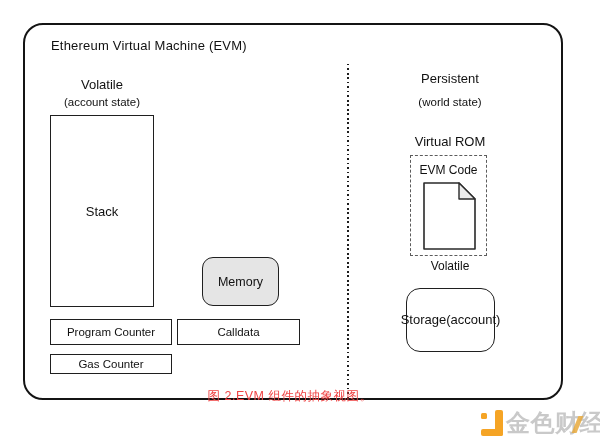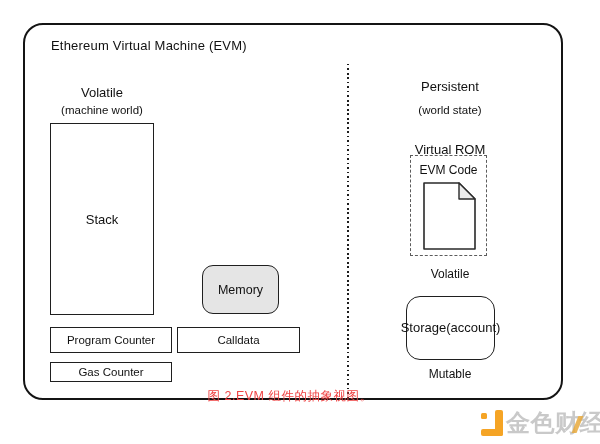--- a/index.html
+++ b/index.html
@@ -18,21 +18,21 @@
   
   .frame {
     position: absolute;
     left: 23px; top: 23px;
     width: 540px; height: 377px;
     border: 2px solid #141414;
     border-radius: 20px;
     background: #fff;
   }
   .abs { position: absolute; }
-  .center-flex { display: flex; align-items: center; justify-content: center; margin-top: 8px; }
+  .center-flex { display: flex; align-items: center; justify-content: center; }
   .nowrap { white-space: nowrap; }
 
   .diagram-title {
     left: 26px; top: 13px;
     font-size: 13px; letter-spacing: 0.2px;
     white-space: nowrap;
   }
 
   
   .volatile-heading    { left: 25px; top: 52px;  width: 104px; font-size: 13px; }
@@ -124,21 +124,21 @@
 </head>
 <body>
 
 <div class="page">
 
   <div class="frame">
 
     <div class="abs diagram-title">Ethereum Virtual Machine (EVM)</div>
 
     <div class="abs center-flex nowrap volatile-heading">Volatile</div>
-    <div class="abs center-flex nowrap machine-state-label">(machine world)</div>
+    <div class="abs center-flex nowrap machine-state-label">(account state)</div>
 
     <div class="abs center-flex stack-box">
       <span>Stack</span>
     </div>
 
     <div class="abs center-flex memory-box">
       <span>Memory</span>
     </div>
 
     <div class="abs center-flex calldata-box">
@@ -169,21 +169,20 @@
       </div>
     </div>
 
     <div class="abs center-flex nowrap immutable-label">Volatile</div>
 
     <div class="abs center-flex storage-box">
       <span>Storage</span>
       <span>(account)</span>
     </div>
 
-    <div class="abs center-flex nowrap mutable-label">Mutable</div>
 
   </div>
 
   <div class="abs figure-caption">图 2.EVM 组件的抽象视图。</div>
 
   <div class="abs jinse-logo">
     <div class="jinse-icon">
       <div class="dot"></div>
       <div class="vbar"></div>
       <div class="hbar"></div>

